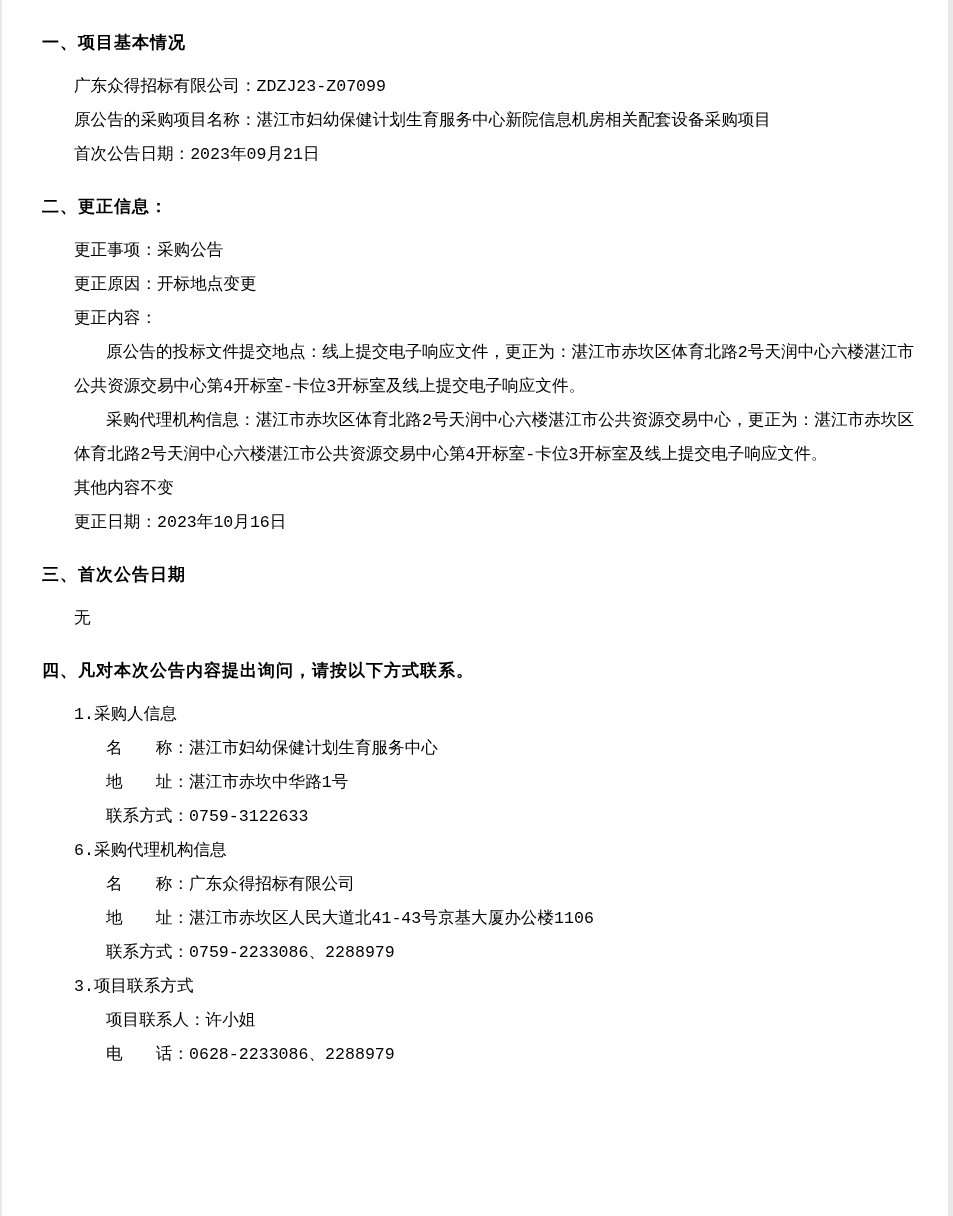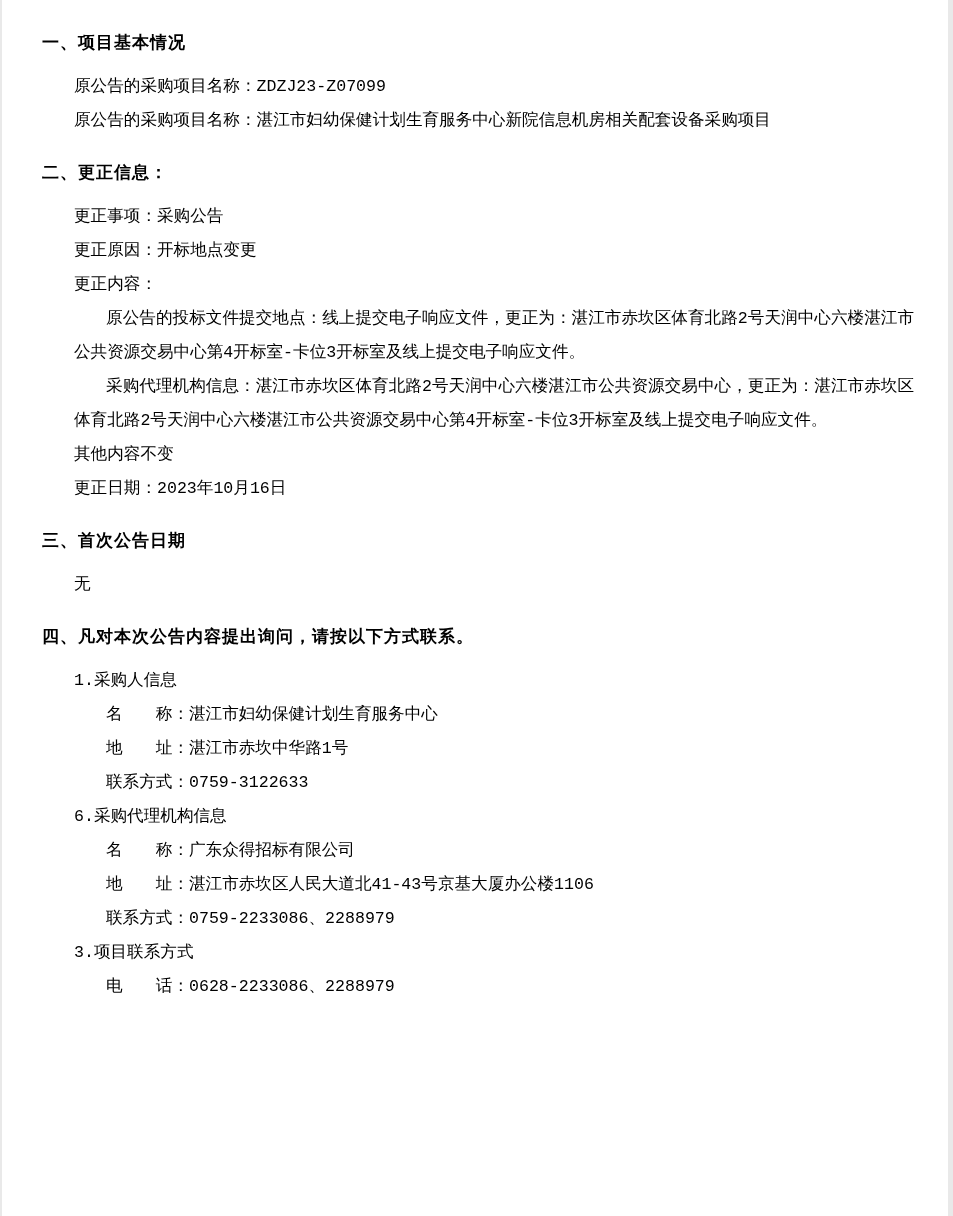--- a/index.html
+++ b/index.html
@@ -47,22 +47,23 @@
     text-align: right;
   }
 </style>
 </head>
 <body>
 
 <div class="page">
 
   <section>
     <h2 class="sec-heading">一、项目基本情况</h2>
-    <p class="line indent-1">原公告的采购项目名称：ZDZJ23-Z07099</p>
+    <p class="line indent-1">广东众得招标有限公司：ZDZJ23-Z07099</p>
     <p class="line indent-1">原公告的采购项目名称：湛江市妇幼保健计划生育服务中心新院信息机房相关配套设备采购项目</p>
+    <p class="line indent-1">首次公告日期：2023年09月21日</p>
   </section>
 
   <section>
     <h2 class="sec-heading">二、更正信息：</h2>
     <p class="line indent-1">更正事项：采购公告</p>
     <p class="line indent-1">更正原因：开标地点变更</p>
     <p class="line indent-1">更正内容：</p>
     <p class="para">原公告的投标文件提交地点：线上提交电子响应文件，更正为：湛江市赤坎区体育北路2号天润中心六楼湛江市公共资源交易中心第4开标室-卡位3开标室及线上提交电子响应文件。</p>
     <p class="para">采购代理机构信息：湛江市赤坎区体育北路2号天润中心六楼湛江市公共资源交易中心，更正为：湛江市赤坎区体育北路2号天润中心六楼湛江市公共资源交易中心第4开标室-卡位3开标室及线上提交电子响应文件。</p>
     <p class="line indent-1">其他内容不变</p>
@@ -81,17 +82,18 @@
     <p class="line indent-2">名　　称：湛江市妇幼保健计划生育服务中心</p>
     <p class="line indent-2">地　　址：湛江市赤坎中华路1号</p>
     <p class="line indent-2">联系方式：0759-3122633</p>
 
     <p class="line indent-1">6.采购代理机构信息</p>
     <p class="line indent-2">名　　称：广东众得招标有限公司</p>
     <p class="line indent-2">地　　址：湛江市赤坎区人民大道北41-43号京基大厦办公楼1106</p>
     <p class="line indent-2">联系方式：0759-2233086、2288979</p>
 
     <p class="line indent-1">3.项目联系方式</p>
+    <p class="line indent-2">项目联系人：许小姐</p>
     <p class="line indent-2">电　　话：0628-2233086、2288979</p>
   </section>
 
 
 </div>
 
 </body></html>

